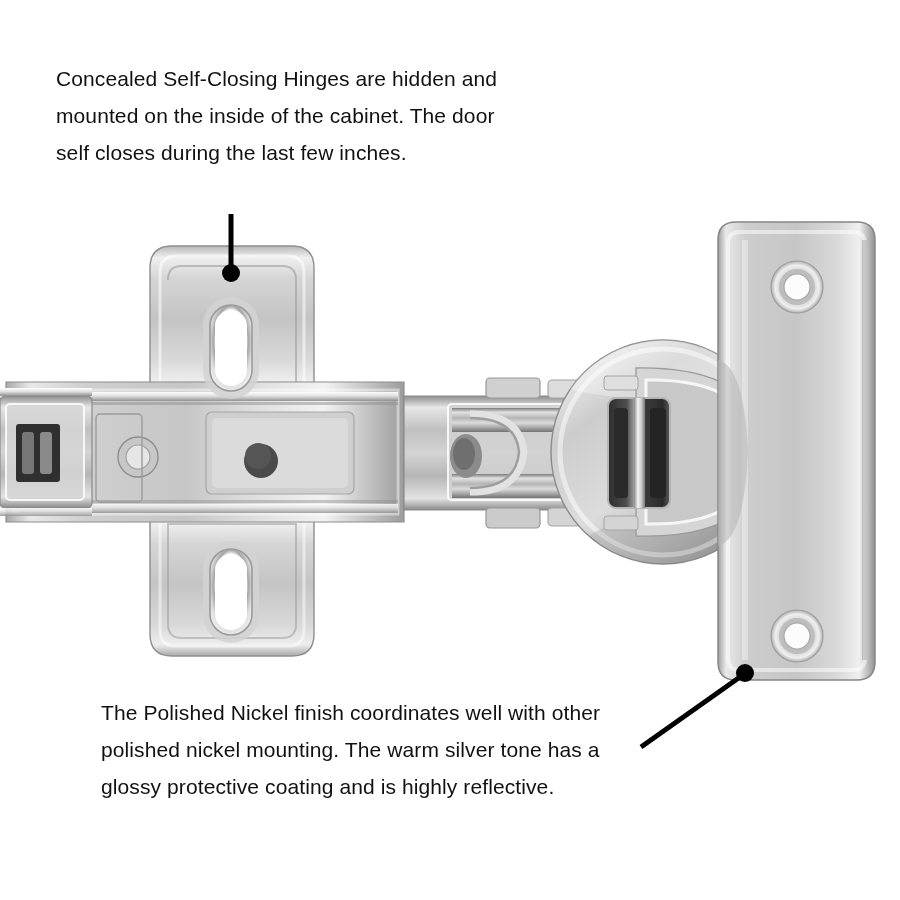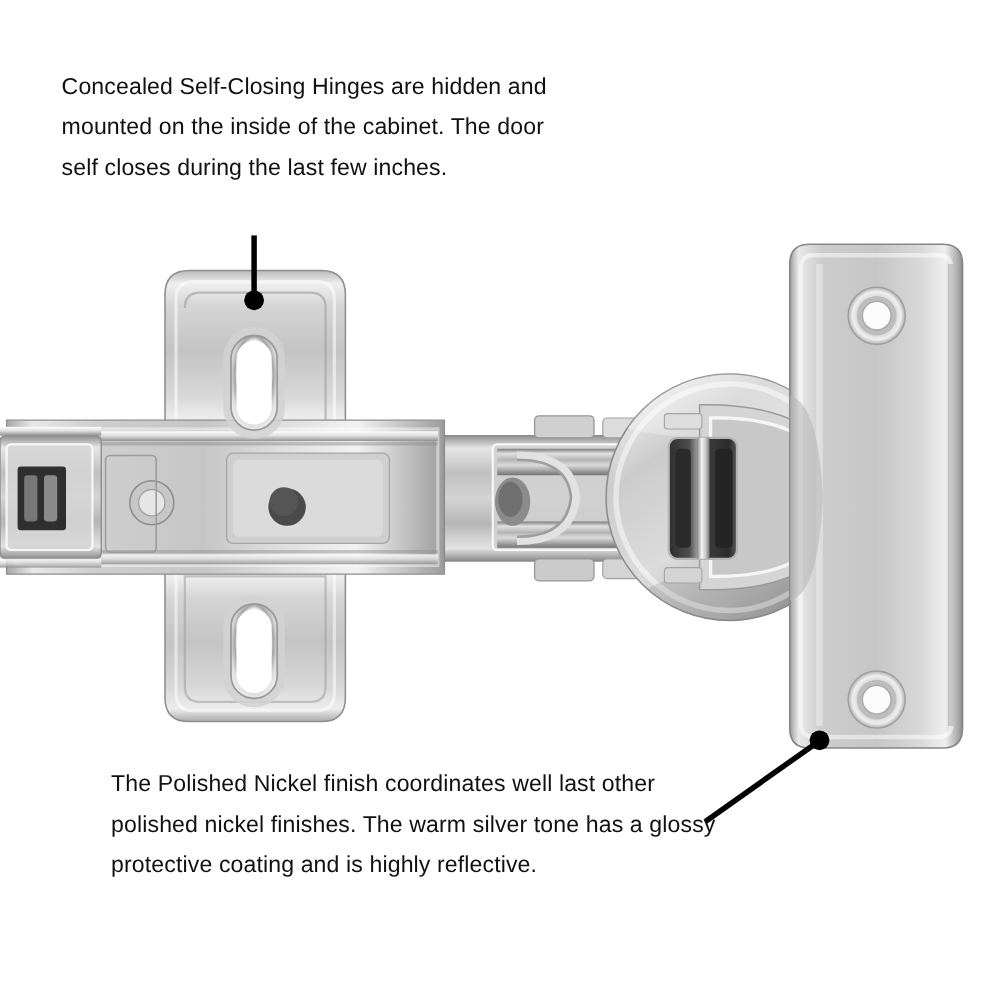--- a/index.html
+++ b/index.html
@@ -250,15 +250,15 @@
     </g>
     <g>
       <line class="lead-line" x1="641" y1="747" x2="740" y2="677"></line>
       <circle class="lead-dot" cx="745" cy="673" r="9"></circle>
     </g>
   </svg>
 
   <div class="caption" id="cap-top-left">Concealed Self-Closing Hinges are hidden and mounted on the inside of the cabinet. The door self closes during the last few inches.</div>
 
 
-  <div class="caption" id="cap-bottom">The Polished Nickel finish coordinates well last other polished nickel finishes. The warm silver tone has a glossy protective coating and is highly reflective.</div>
+  <div class="caption" id="cap-bottom">The Polished Nickel finish coordinates well with other polished nickel mounting. The warm silver tone has a glossy protective coating and is highly reflective.</div>
 
 </div>
 
 </body></html>

